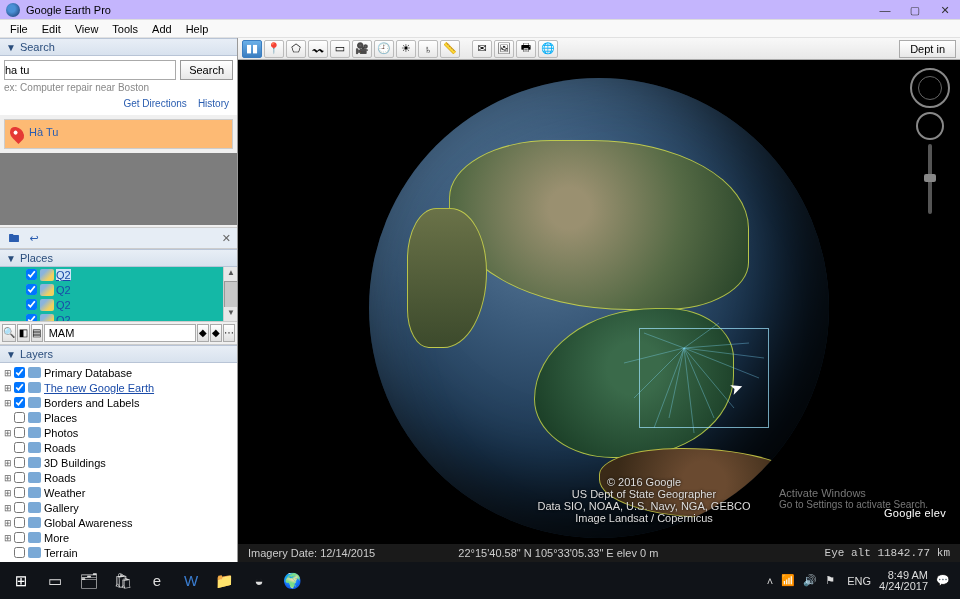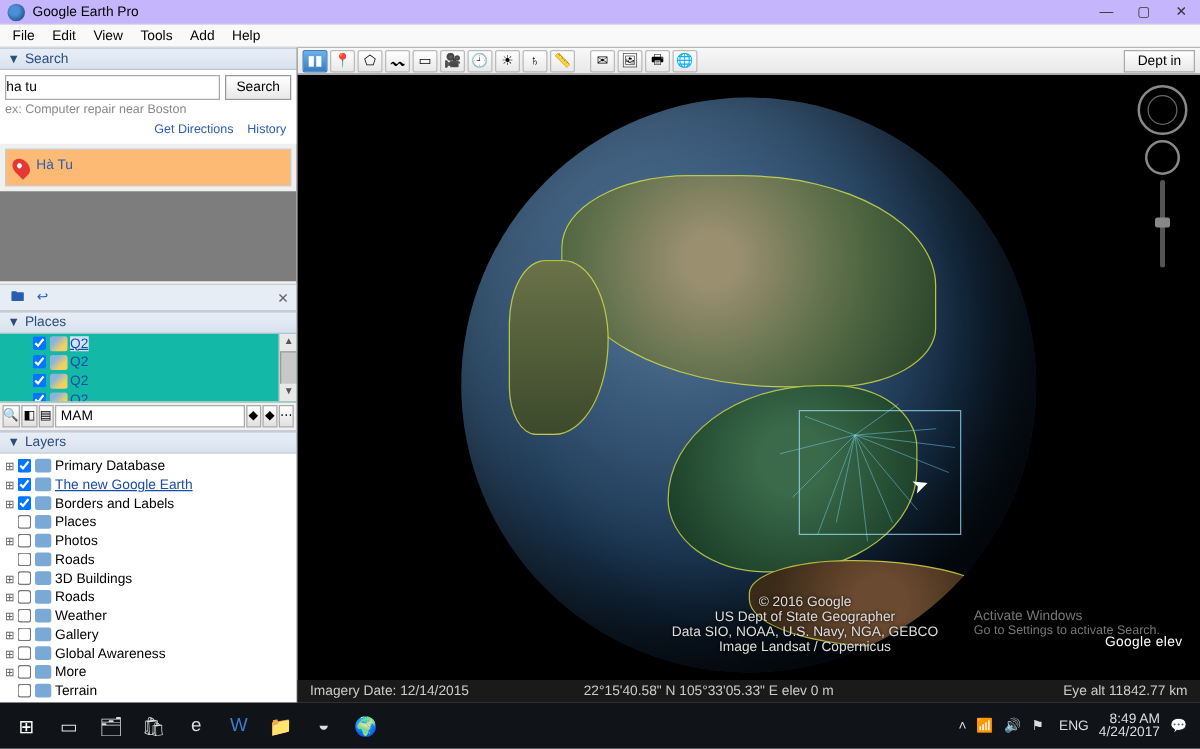--- a/index.html
+++ b/index.html
@@ -65,21 +65,21 @@
 .net line{stroke:rgba(130,220,255,.6);stroke-width:.6;}
 .box{position:absolute;border:1px solid rgba(160,230,255,.7);}
 .b1{top:250px;left:270px;width:130px;height:100px;}
 .cursor{position:absolute;top:300px;left:360px;width:16px;height:16px;color:#fff;font-size:16px;transform:rotate(-20deg);}
 .attrib{position:absolute;bottom:38px;left:50%;transform:translateX(-50%);text-align:center;color:#ddd;font-size:9px;line-height:12px;text-shadow:0 0 3px #000;margin-left:45px;}
 .gelogo{position:absolute;bottom:40px;right:14px;color:#fff;font-size:18px;font-family:"Product Sans","Segoe UI";letter-spacing:.3px;}
 .gelogo .th{font-weight:300;}
 .activate{position:absolute;bottom:52px;right:32px;color:#777;font-size:12px;text-align:left;}
 .activate .s{font-size:10px;}
 .statusb{position:absolute;bottom:0;left:0;right:0;height:18px;background:#1a1a1a;color:#ccc;font-size:10px;display:flex;align-items:center;padding:0 10px;}
-.statusb .r{margin-left:auto;}
+.statusb .r{margin-left:auto;font-family:Liberation Mono, monospace;}
 .navwidget{position:absolute;top:30px;right:10px;width:40px;}
 .ring{width:40px;height:40px;border:2px solid #888;border-radius:50%;margin-bottom:4px;position:relative;}
 .ring.big:before{content:"";position:absolute;inset:6px;border:1px solid #666;border-radius:50%;}
 .ring.sm{width:28px;height:28px;margin-left:6px;}
 .slider{width:4px;height:70px;background:#555;margin:4px auto;border-radius:2px;position:relative;}
 .slider .h{position:absolute;top:30px;left:-4px;width:12px;height:8px;background:#888;border-radius:2px;}
 .taskbar{position:absolute;bottom:0;left:0;right:0;height:37px;background:#101318;display:flex;align-items:center;padding:0 4px;}
 .taskbar .tb{width:34px;height:30px;display:flex;align-items:center;justify-content:center;color:#ddd;font-size:15px;}
 .taskbar .tb.win{color:#fff;}
 .tray{margin-left:auto;display:flex;align-items:center;gap:8px;color:#ddd;font-size:10px;padding-right:6px;}

